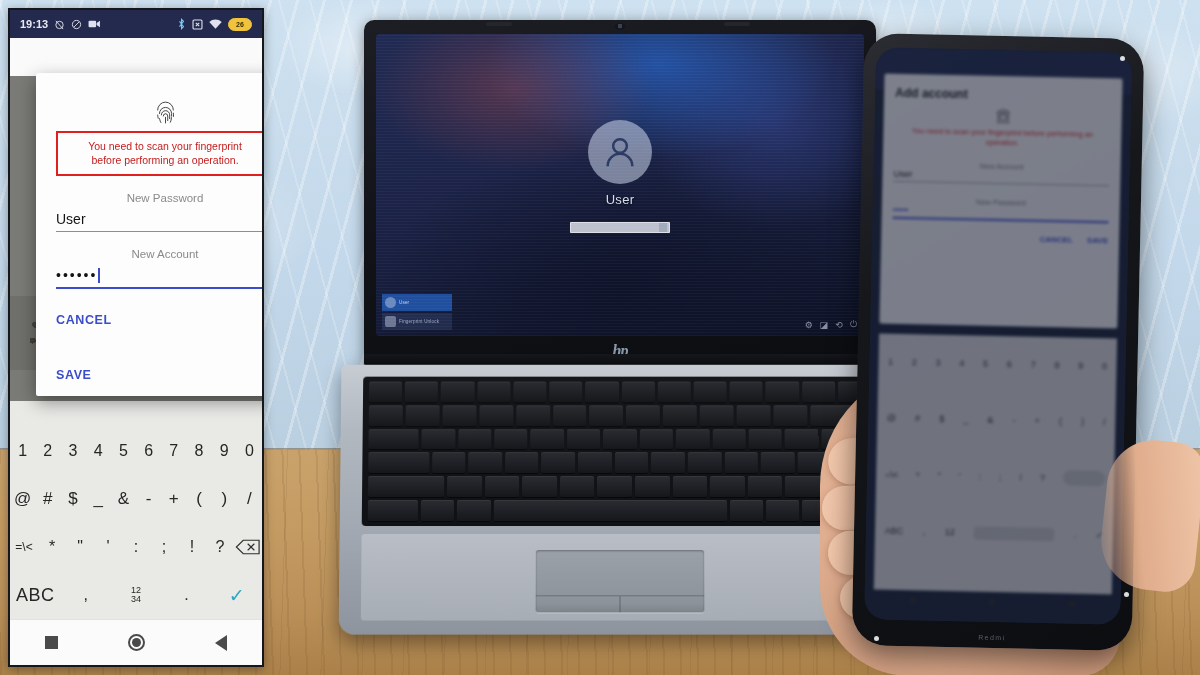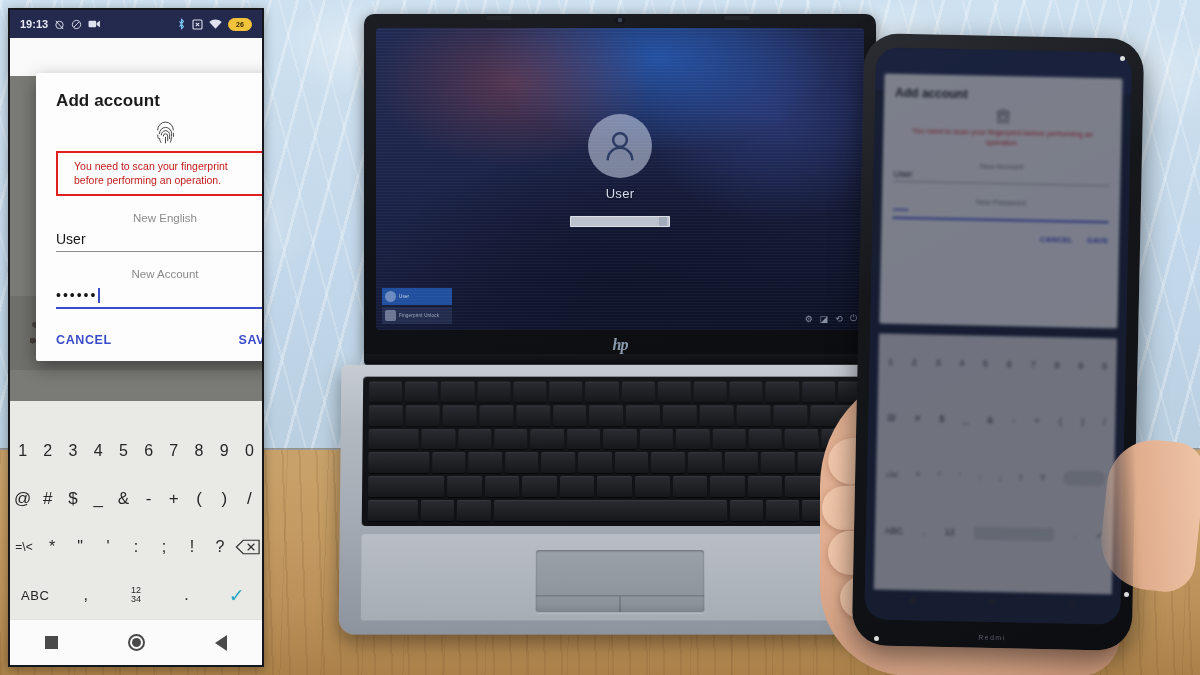--- a/index.html
+++ b/index.html
@@ -36,21 +36,21 @@
       linear-gradient(180deg, #c9a26b 0%, #c49b62 35%, #bb9159 70%, #ab8149 100%);
   }
   .desk-edge {
     position: absolute; left: 0; top: 448px; width: 1200px; height: 8px;
     background: linear-gradient(180deg, rgba(90,60,28,.45), rgba(200,160,105,0));
   }
 
   
   #laptop { position: absolute; left: 340px; top: 14px; width: 560px; height: 630px; }
   .lid {
-    position: absolute; left: 24px; top: 0; width: 512px; height: 346px;
+    position: absolute; left: 24px; top: 6px; width: 512px; height: 346px;
     background: linear-gradient(170deg, #1c1e24 0%, #111318 50%, #0c0d10 100%);
     border-radius: 10px 10px 3px 3px;
     box-shadow: 0 3px 14px rgba(0,0,0,.45);
   }
   .lid-inner {
     position: absolute; left: 12px; top: 14px; right: 12px; bottom: 30px;
     background: #05070d; border-radius: 3px; overflow: hidden;
   }
   .webcam {
     position: absolute; left: 50%; top: 3px; transform: translateX(-50%);
@@ -304,52 +304,52 @@
     position: absolute; left: 26px; top: 63px; width: 258px;
     background: #fdfdfd; border-radius: 2px; z-index: 10;
     box-shadow: 0 6px 18px rgba(0,0,0,.4);
     padding: 18px 20px 10px;
   }
   .dlg-title { font-size: 17px; font-weight: bold; color: #1a1a1a; letter-spacing: .1px; }
   .fp-wrap { display: flex; justify-content: center; margin: 10px 0 6px; }
   .fp-icon { width: 21px; height: 24px; }
   .err-box {
     border: 2.5px solid #e01f1f; padding: 6px 16px 7px;
-    text-align: left; color: #c41c1c; font-size: 10.5px; line-height: 1.35;
+    text-align: center; color: #c41c1c; font-size: 10.5px; line-height: 1.35;
     margin-bottom: 2px;
   }
   .field-label { text-align: center; color: #8a8a8a; font-size: 11.5px; margin-top: 16px; }
   .field {
     font-size: 14px; color: #141414; padding: 3px 0 4px;
     border-bottom: 1px solid #8e8e8e; margin-top: 4px; position: relative;
   }
   .field.pwd { border-bottom: 2px solid #3b4cca; letter-spacing: 2px; }
   .caret {
     display: inline-block; width: 1.5px; height: 15px; background: #3b4cca;
     vertical-align: -3px; margin-left: 1px;
   }
   .dlg-actions {
-    display: flex; justify-content: space-between; gap: 16px;
-    margin-top: 24px; padding-bottom: 4px;
+    display: flex; justify-content: space-between; gap: 41px;
+    margin-top: 24px; padding-bottom: 4px; flex-direction: column;
   }
   .dlg-btn { color: #3b4cca; font-size: 12.5px; font-weight: bold; letter-spacing: .6px; }
 
   .keyboard {
     position: absolute; left: 0; bottom: 46px; right: 0; height: 218px;
     background: #e9e9e6; display: flex; flex-direction: column;
     padding-top: 26px;
   }
   .kbrow { flex: 1; display: flex; align-items: center; }
   .kbkey {
     flex: 1; text-align: center; font-size: 16px; color: #262626;
     display: flex; align-items: center; justify-content: center;
   }
   .kbrow.sym .kbkey { font-size: 17px; }
   .kbkey.small { font-size: 12px; }
-  .kbkey.abc { font-size: 13px; letter-spacing: .5px; }
+  .kbkey.abc { font-size: 18px; letter-spacing: .5px; }
   .kbkey.num1234 { font-size: 9px; line-height: 1.05; }
   .kbkey.spacebar { flex: 3.6; }
   .spacebar-inner {
     width: 100%; max-width: 125px; background: #cfcfcb; color: #8f8f8b;
     font-size: 11px; text-align: center; padding: 7px 0; border-radius: 3px;
   }
   .kbkey.check { color: #2aa7c4; font-size: 19px; }
   .kbkey.delkey svg { width: 26px; height: 18px; }
 
   .navbar {
@@ -648,39 +648,38 @@
   <div class="ad-banner">
     <div class="ad-thumb"></div>
     <div class="ad-text">
       <div>сервис BAXI</div>
       <div>в Ярославле</div>
     </div>
     <div class="ad-cta">mact-dom.ru ›</div>
   </div>
 
   <div class="dialog">
-    <div class="dlg-title">Add account</div>
 
     <div class="fp-wrap">
       <svg class="fp-icon" viewBox="0 0 24 28" fill="none" stroke="#3c3c3c" stroke-width="1.1" stroke-linecap="round">
         <path d="M2.8 10.5a9.2 9.2 0 0 1 18.4 0"></path>
         <path d="M4.9 14.6a7.1 7.1 0 0 1 14.2 0v3.1"></path>
         <path d="M7.1 16.2a4.9 4.9 0 0 1 9.8 0v4.4"></path>
         <path d="M9.4 17.5a2.6 2.6 0 0 1 5.2 0v5.4"></path>
         <path d="M12 19v6.6"></path>
         <path d="M5 20.5c.5 2 .9 3.4 1.6 4.6"></path>
         <path d="M19 19.4c-.2 2.1-.6 3.9-1.3 5.4"></path>
         <path d="M2.9 16.4c.1 1.4.3 2.6.6 3.7"></path>
         <path d="M21.2 14.2c.2 1.4.2 2.6.1 3.8"></path>
       </svg>
     </div>
 
     <div class="err-box">You need to scan your fingerprint before performing an operation.</div>
 
-    <div class="field-label">New English</div>
+    <div class="field-label">New Password</div>
     <div class="field">
       <span>User</span>
     </div>
 
     <div class="field-label">New Account</div>
     <div class="field pwd">
       <span>••••••</span><span class="caret"></span>
     </div>
 
     <div class="dlg-actions">

